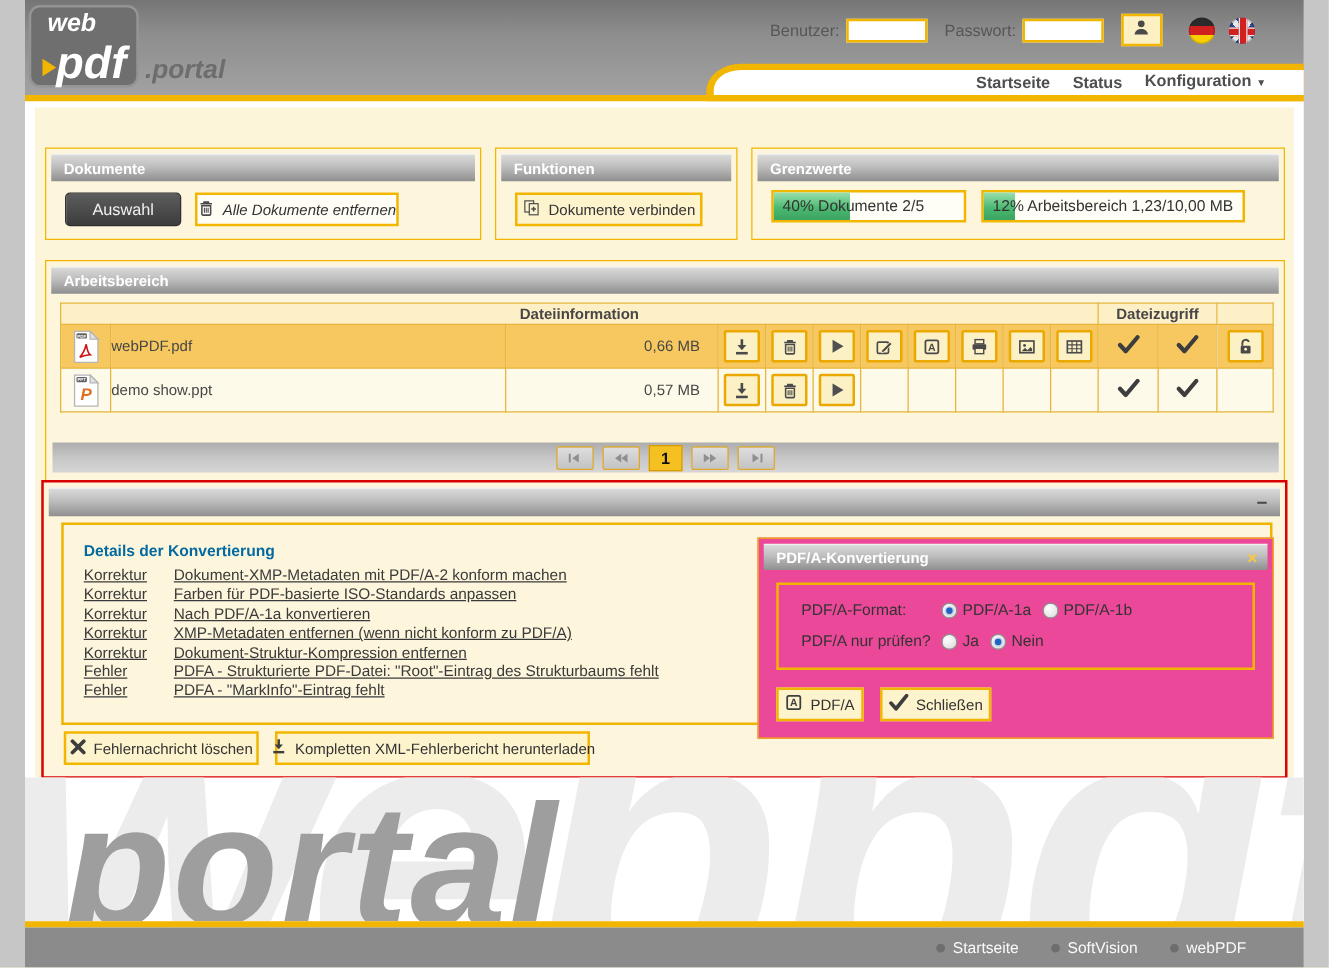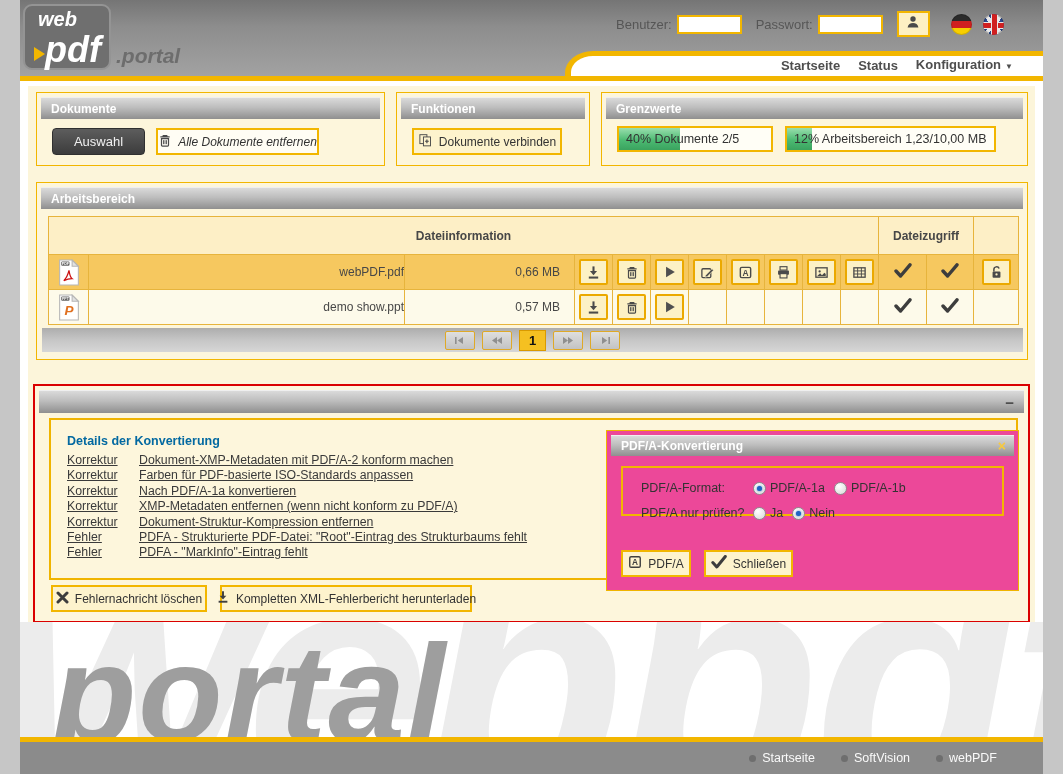--- a/index.html
+++ b/index.html
@@ -33,41 +33,41 @@
   .flag-uk { background:
     linear-gradient(50deg, transparent 0 43%, #e8e8e8 43% 57%, transparent 57% 100%),
     linear-gradient(-50deg, transparent 0 43%, #e8e8e8 43% 57%, transparent 57% 100%),
     #2c4a8f; }
   .flag-uk::before { content:""; position:absolute; left:0; top:8px; width:21px; height:5px; background:#d02020; border-top:1.5px solid #e8e8e8; border-bottom:1.5px solid #e8e8e8; }
   .flag-uk::after { content:""; position:absolute; top:0; left:8px; height:21px; width:5px; background:#d02020; border-left:1.5px solid #e8e8e8; border-right:1.5px solid #e8e8e8; }
 
   
   .pale { position:absolute; left:8px; top:86px; width:1007px; height:536px; background:#fcf5da; }
 
-  .panel { position:absolute; border:1px solid #f2b600; background:#fdf6dc; }
+  .panel { position:absolute; border:1px solid #f2b600; background:#fdf6dc;margin-top:26px; }
   .panel-header { height:22px; margin:4px; background:linear-gradient(180deg,#dadada 0,#bdbdbd 45%,#8f8f8f 100%);
     color:#fff; font-size:12px; font-weight:bold; line-height:22px; padding-left:10px; border-top:1px solid #efefef; }
 
   .btn-dark { position:absolute; background:linear-gradient(180deg,#5d5d5d,#3c3c3c); color:#f0f0f0; border:1px solid #303030;
     border-radius:4px; font-size:13px; display:flex; align-items:center; justify-content:center; }
   .btn-yellow { position:absolute; background:#fdf3cd; border:2px solid #f2b600; font-size:12px; color:#333;
     display:flex; align-items:center; justify-content:center; gap:6px; white-space:nowrap; }
   .btn-white { background:#fffdf4; }
 
   .progress { position:absolute; height:26px; border:2px solid #f2b600; background:#fffef6; }
   .progress .fill { position:absolute; left:0; top:0; bottom:0; background:linear-gradient(180deg,#9adfae 0,#4cba72 55%,#3aa35f 100%); }
   .progress .ptext { position:absolute; left:7px; top:0; line-height:22px; font-size:12.5px; color:#333; white-space:nowrap; }
 
   
   table.ws { border-collapse:collapse; table-layout:fixed; position:absolute; left:11px; top:33px; }
   table.ws td, table.ws th { border:1px solid #e7b43c; font-size:12px; color:#474747; overflow:hidden; }
   table.ws th { background:#fdefc6; font-weight:bold; }
   .rowsel td { background:#f6c85f; }
   .rowalt td { background:#fdfaea; }
-  .cell-name { text-align:right; padding-left:12px; }
+  .cell-name { text-align:left; }
   .cell-size { text-align:right; padding-right:14px; }
   .icon-btn { width:29px; height:26px; background:#fcf1c5; border:2px solid #eba900; border-radius:2px; margin:0 auto;
     display:flex; align-items:center; justify-content:center; }
   .check { font-size:26px; font-weight:normal; color:#3d3d3d; text-align:center; }
   .fileicon { display:block; margin:0 auto; }
 
   .pagebar { position:absolute; left:5px; top:145px; width:981px; height:24px;
     background:linear-gradient(180deg,#adadad 0,#c6c6c6 50%,#d6d6d6 100%);
     display:flex; align-items:center; justify-content:center; gap:7px; }
   .pg-btn { width:30px; height:19px; background:linear-gradient(180deg,#dedede,#c3c3c3); border:1px solid #dfa927;
@@ -84,21 +84,21 @@
   .details-title { position:absolute; left:16px; top:14px; font-size:12.5px; font-weight:bold; color:#0369a1; }
   .details-rows { position:absolute; left:16px; top:33px; }
   .drow { display:flex; height:15.4px; font-size:12.3px; color:#3a3a3a;text-decoration:underline; }
   .drow .dlabel { width:72px; }
 
   .pdfa { position:absolute; left:571px; top:44px; width:413px; height:161px; background:#ec4899; border:1px solid #f0b400; }
   .pdfa-header { position:absolute; left:4px; top:4px; right:4px; height:21px;
     background:linear-gradient(180deg,#dadada 0,#bdbdbd 45%,#8f8f8f 100%); border-top:1px solid #efefef;
     color:#fff; font-size:12px; font-weight:bold; line-height:21px; padding-left:10px; }
   .pdfa-close { position:absolute; right:8px; top:0; color:#f7c93f; font-size:14px; font-weight:bold; }
-  .pdfa-options { position:absolute; left:14px; top:35px; width:383px; height:50px; border:2px solid #f2b600; }
+  .pdfa-options { position:absolute; left:14px; top:35px; width:383px; height:70px; border:2px solid #f2b600; }
   .optrow { position:absolute; left:18px; display:flex; align-items:center; font-size:12.5px; color:#333; }
   .optlabel { width:112px; }
   .radio { width:13px; height:13px; border-radius:50%; border:1px solid #8e8e8e; background:radial-gradient(circle at 35% 30%,#ffffff,#d8d8d8); position:relative; margin-right:4px; }
   .radio.sel::after { content:""; position:absolute; left:3px; top:3px; width:5px; height:5px; border-radius:50%; background:#1f63c4; box-shadow:0 0 2px #1f63c4; }
   .radio-label { margin-right:9px;text-align:right; }
 
   
   .wmzone { position:absolute; left:0; top:622px; width:100%; height:115px; background:#fff; overflow:hidden; }
   .ghost { position:absolute; left:-25px; top:-130px; font-style:italic; font-weight:bold; font-size:330px; color:#ececec; letter-spacing:-6px; }
   .portal-big { position:absolute; left:32px; top:-8px; font-style:italic; font-weight:bold; font-size:138px; color:#9e9e9e; letter-spacing:2px; }
@@ -200,21 +200,21 @@
           <col style="width:38px">
         <col style="width:38px">
           <col style="width:38px">
           <col style="width:38px">
           <col style="width:38px">
         <col style="width:48px">
           <col style="width:47px">
           <col style="width:45px">
       </colgroup>
       <tbody>
-          <tr style="height:38px">
+          <tr style="height:17px">
         <th colspan="11">Dateiinformation</th>
         <th colspan="2">Dateizugriff</th>
         <th></th>
       </tr>
       <tr style="height:35px" class="rowsel">
         <td>
           <span class="fileicon">
                 <svg width="22" height="27" viewBox="0 0 20 26" style="display:block;margin:0 auto">
                   <path d="M1 1h12l6 6v18H1z" fill="#fff" stroke="#b5b5b5"></path>
                   <path d="M13 1l6 6h-6z" fill="#e2e2e2" stroke="#b5b5b5"></path>

